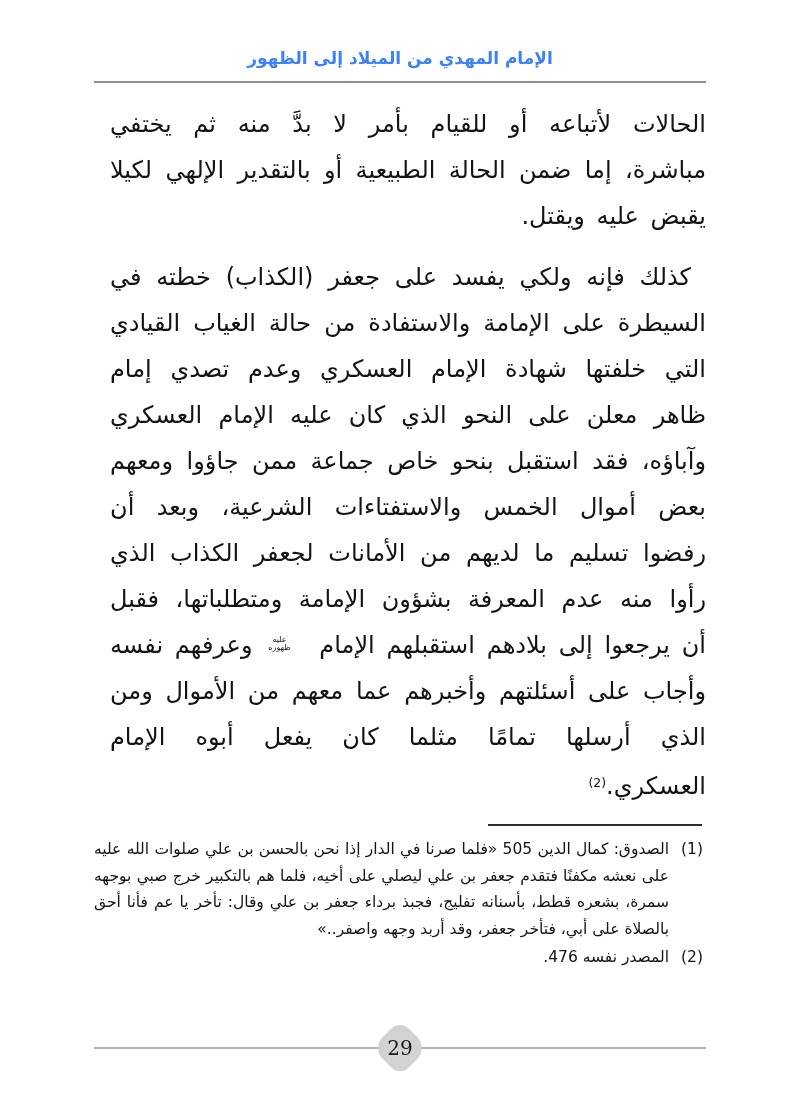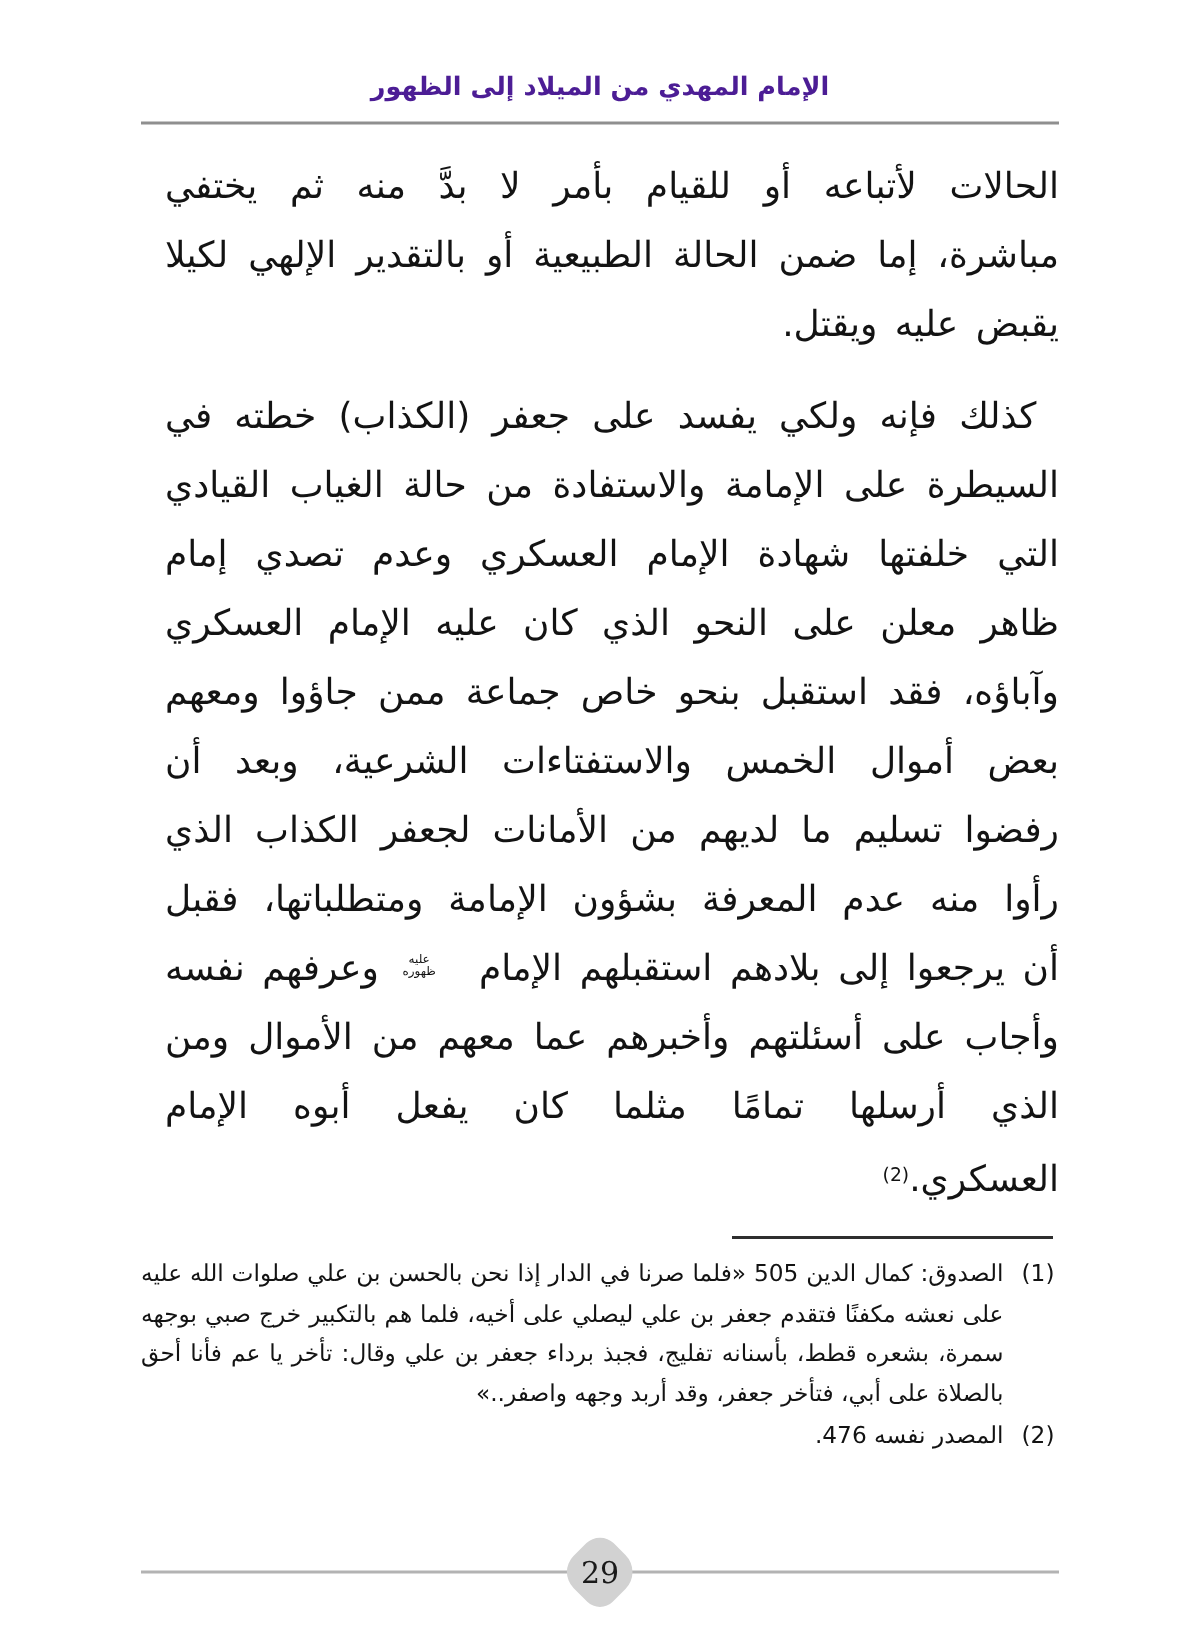--- a/index.html
+++ b/index.html
@@ -11,21 +11,21 @@
     direction:rtl;
     font-family:"DejaVu Sans", sans-serif;
     color:#131313;
     overflow:hidden;
   }
 
   
   .header { text-align:center; padding-top:48px; }
   .header-title {
     display:inline-block;
-    font-size:17px; font-weight:700; color:#4c1d95;
+    font-size:17px; font-weight:700; color:#3b82f6;
   }
   .header-rule {
     width:612px; height:0;
     border-top:2px solid #8f8f8f;
     margin:13px auto 0;
   }
 
   
   .content { width:612px; margin:18px auto 0; }
   .par {

